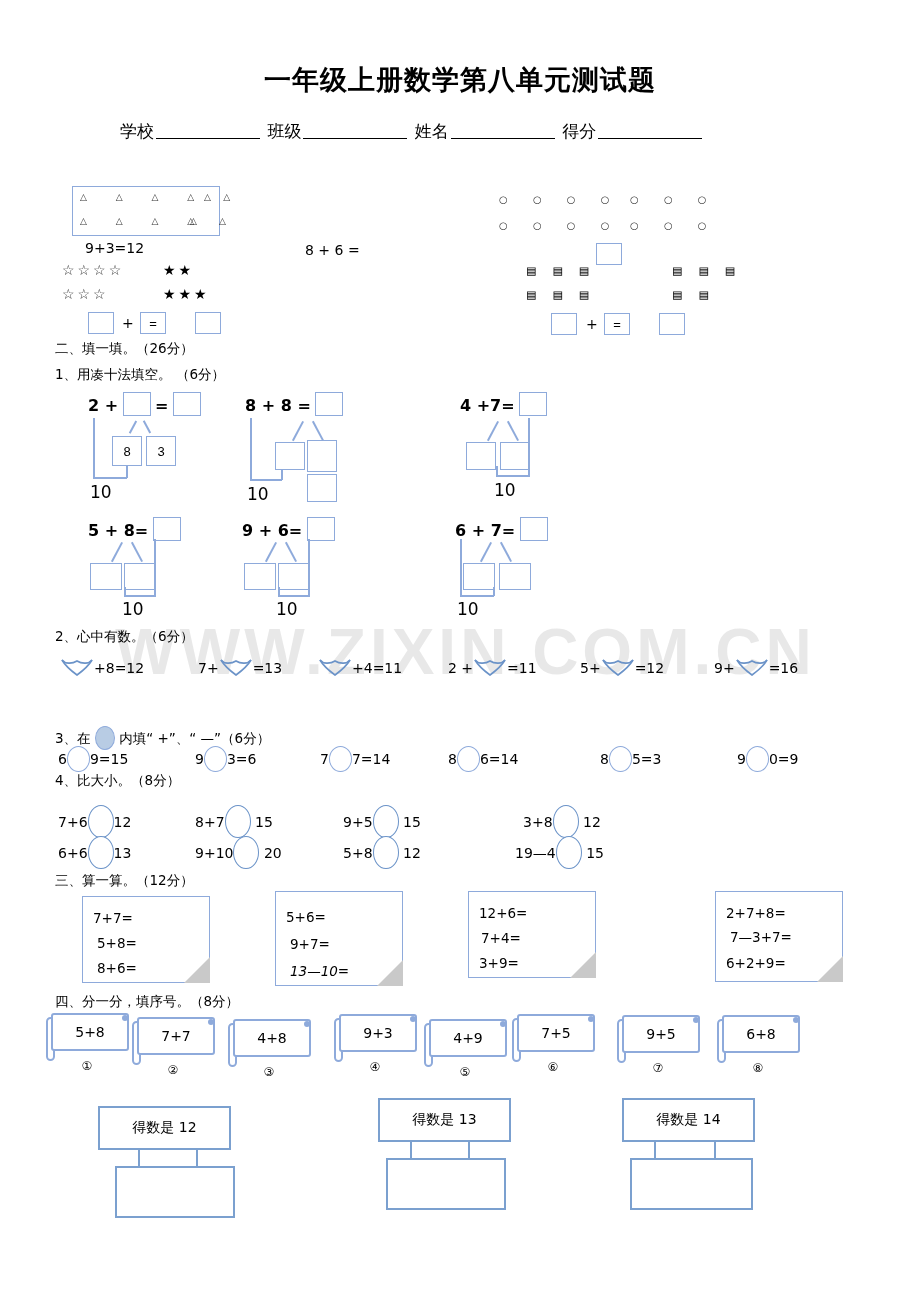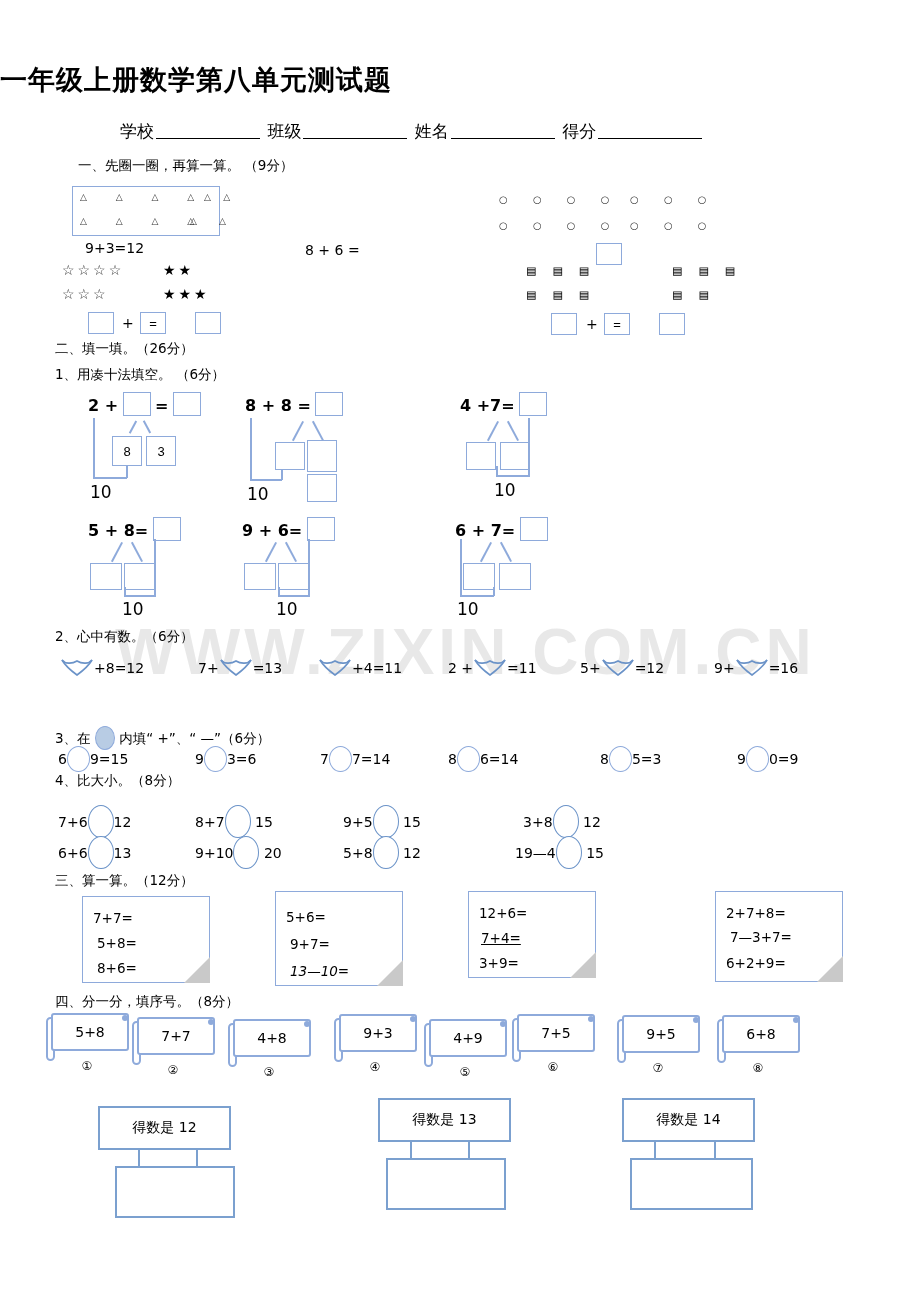--- a/index.html
+++ b/index.html
@@ -10,21 +10,21 @@
   }
   .page{position:relative;width:920px;height:1303px;}
   .wm{
     position:absolute;left:11px;right:0;top:615px;text-align:center;
     font-size:64px;font-weight:bold;color:rgba(140,140,140,0.20);
     letter-spacing:4px;pointer-events:none;user-select:none;z-index:0;
     font-family:Liberation Sans, sans-serif;
   }
   .layer{position:relative;z-index:2;}
   .title{
-    text-align:left;font-size:27px;font-weight:bold;padding-top:62px;
+    text-align:center;font-size:27px;font-weight:bold;padding-top:62px;
     font-family:"DejaVu Sans",sans-serif;letter-spacing:1px;
   }
   .infoline{
     margin-top:22px;padding-left:120px;font-size:17px;letter-spacing:0px;
     font-family:"DejaVu Sans",sans-serif;
   }
   .infoline span.u{display:inline-block;border-bottom:1.4px solid #000;width:104px;vertical-align:-2px;margin:0 2px;}
   .sec-h{font-size:13.5px;font-family:"DejaVu Sans",sans-serif;}
   .sec1-h{margin:14px 0 4px 78px;}
   .abs{position:absolute;}
@@ -76,21 +76,20 @@
 
     <div class="title">一年级上册数学第八单元测试题</div>
 
     <div class="infoline">
       <span>学校</span><span class="u"></span>
       <span>班级</span><span class="u"></span>
       <span>姓名</span><span class="u"></span>
       <span>得分</span><span class="u"></span>
     </div>
 
-    <div class="sec-h sec1-h">一、先圈一圈，再算一算。 （9分）</div>
 
     <div class="abs" style="left:72px;top:186px;width:146px;height:48px;border:1.4px solid #8eaadb;"></div>
     <div class="abs tri" style="left:80px;top:192px;letter-spacing:13px;">△ △ △ △ △</div>
     <div class="abs tri" style="left:204px;top:192px;">△</div>
     <div class="abs tri" style="left:80px;top:216px;letter-spacing:13px;">△ △ △ △</div>
     <div class="abs tri" style="left:190px;top:216px;">△</div>
     <div class="abs tri" style="left:219px;top:216px;">△</div>
     <div class="abs eq" style="left:85px;top:240px;">9+3=12</div>
 
     <div class="abs eq" style="left:305px;top:242px;">8 + 6 =</div>
@@ -309,21 +308,21 @@
 
     <div class="note" style="left:275px;top:891px;width:128px;height:95px;">
       <div class="ln" style="margin:17px 0 0 10px;">5+6=</div>
       <div class="ln" style="margin:11px 0 0 14px;">9+7=</div>
       <div class="ln" style="margin:11px 0 8px 14px;font-style:italic;">13—10=</div>
       <div class="fold" style="border-left:26px solid transparent;border-bottom:26px solid #c9c9c9;"></div>
     </div>
 
     <div class="note" style="left:468px;top:891px;width:128px;height:87px;">
       <div class="ln" style="margin:13px 0 0 10px;">12+6=</div>
-      <div class="ln" style="margin:9px 0 0 12px;text-decoration:underline;">7+4=</div>
+      <div class="ln" style="margin:9px 0 0 12px;">7+4=</div>
       <div class="ln" style="margin:9px 0 0 10px;">3+9=</div>
       <div class="fold" style="border-left:26px solid transparent;border-bottom:26px solid #c9c9c9;"></div>
     </div>
 
     <div class="note" style="left:715px;top:891px;width:128px;height:91px;">
       <div class="ln" style="margin:13px 0 0 10px;">2+7+8=</div>
       <div class="ln" style="margin:8px 0 0 14px;">7—3+7=</div>
       <div class="ln" style="margin:10px 0 0 10px;">6+2+9=</div>
       <div class="fold" style="border-left:26px solid transparent;border-bottom:26px solid #c9c9c9;"></div>
     </div>

